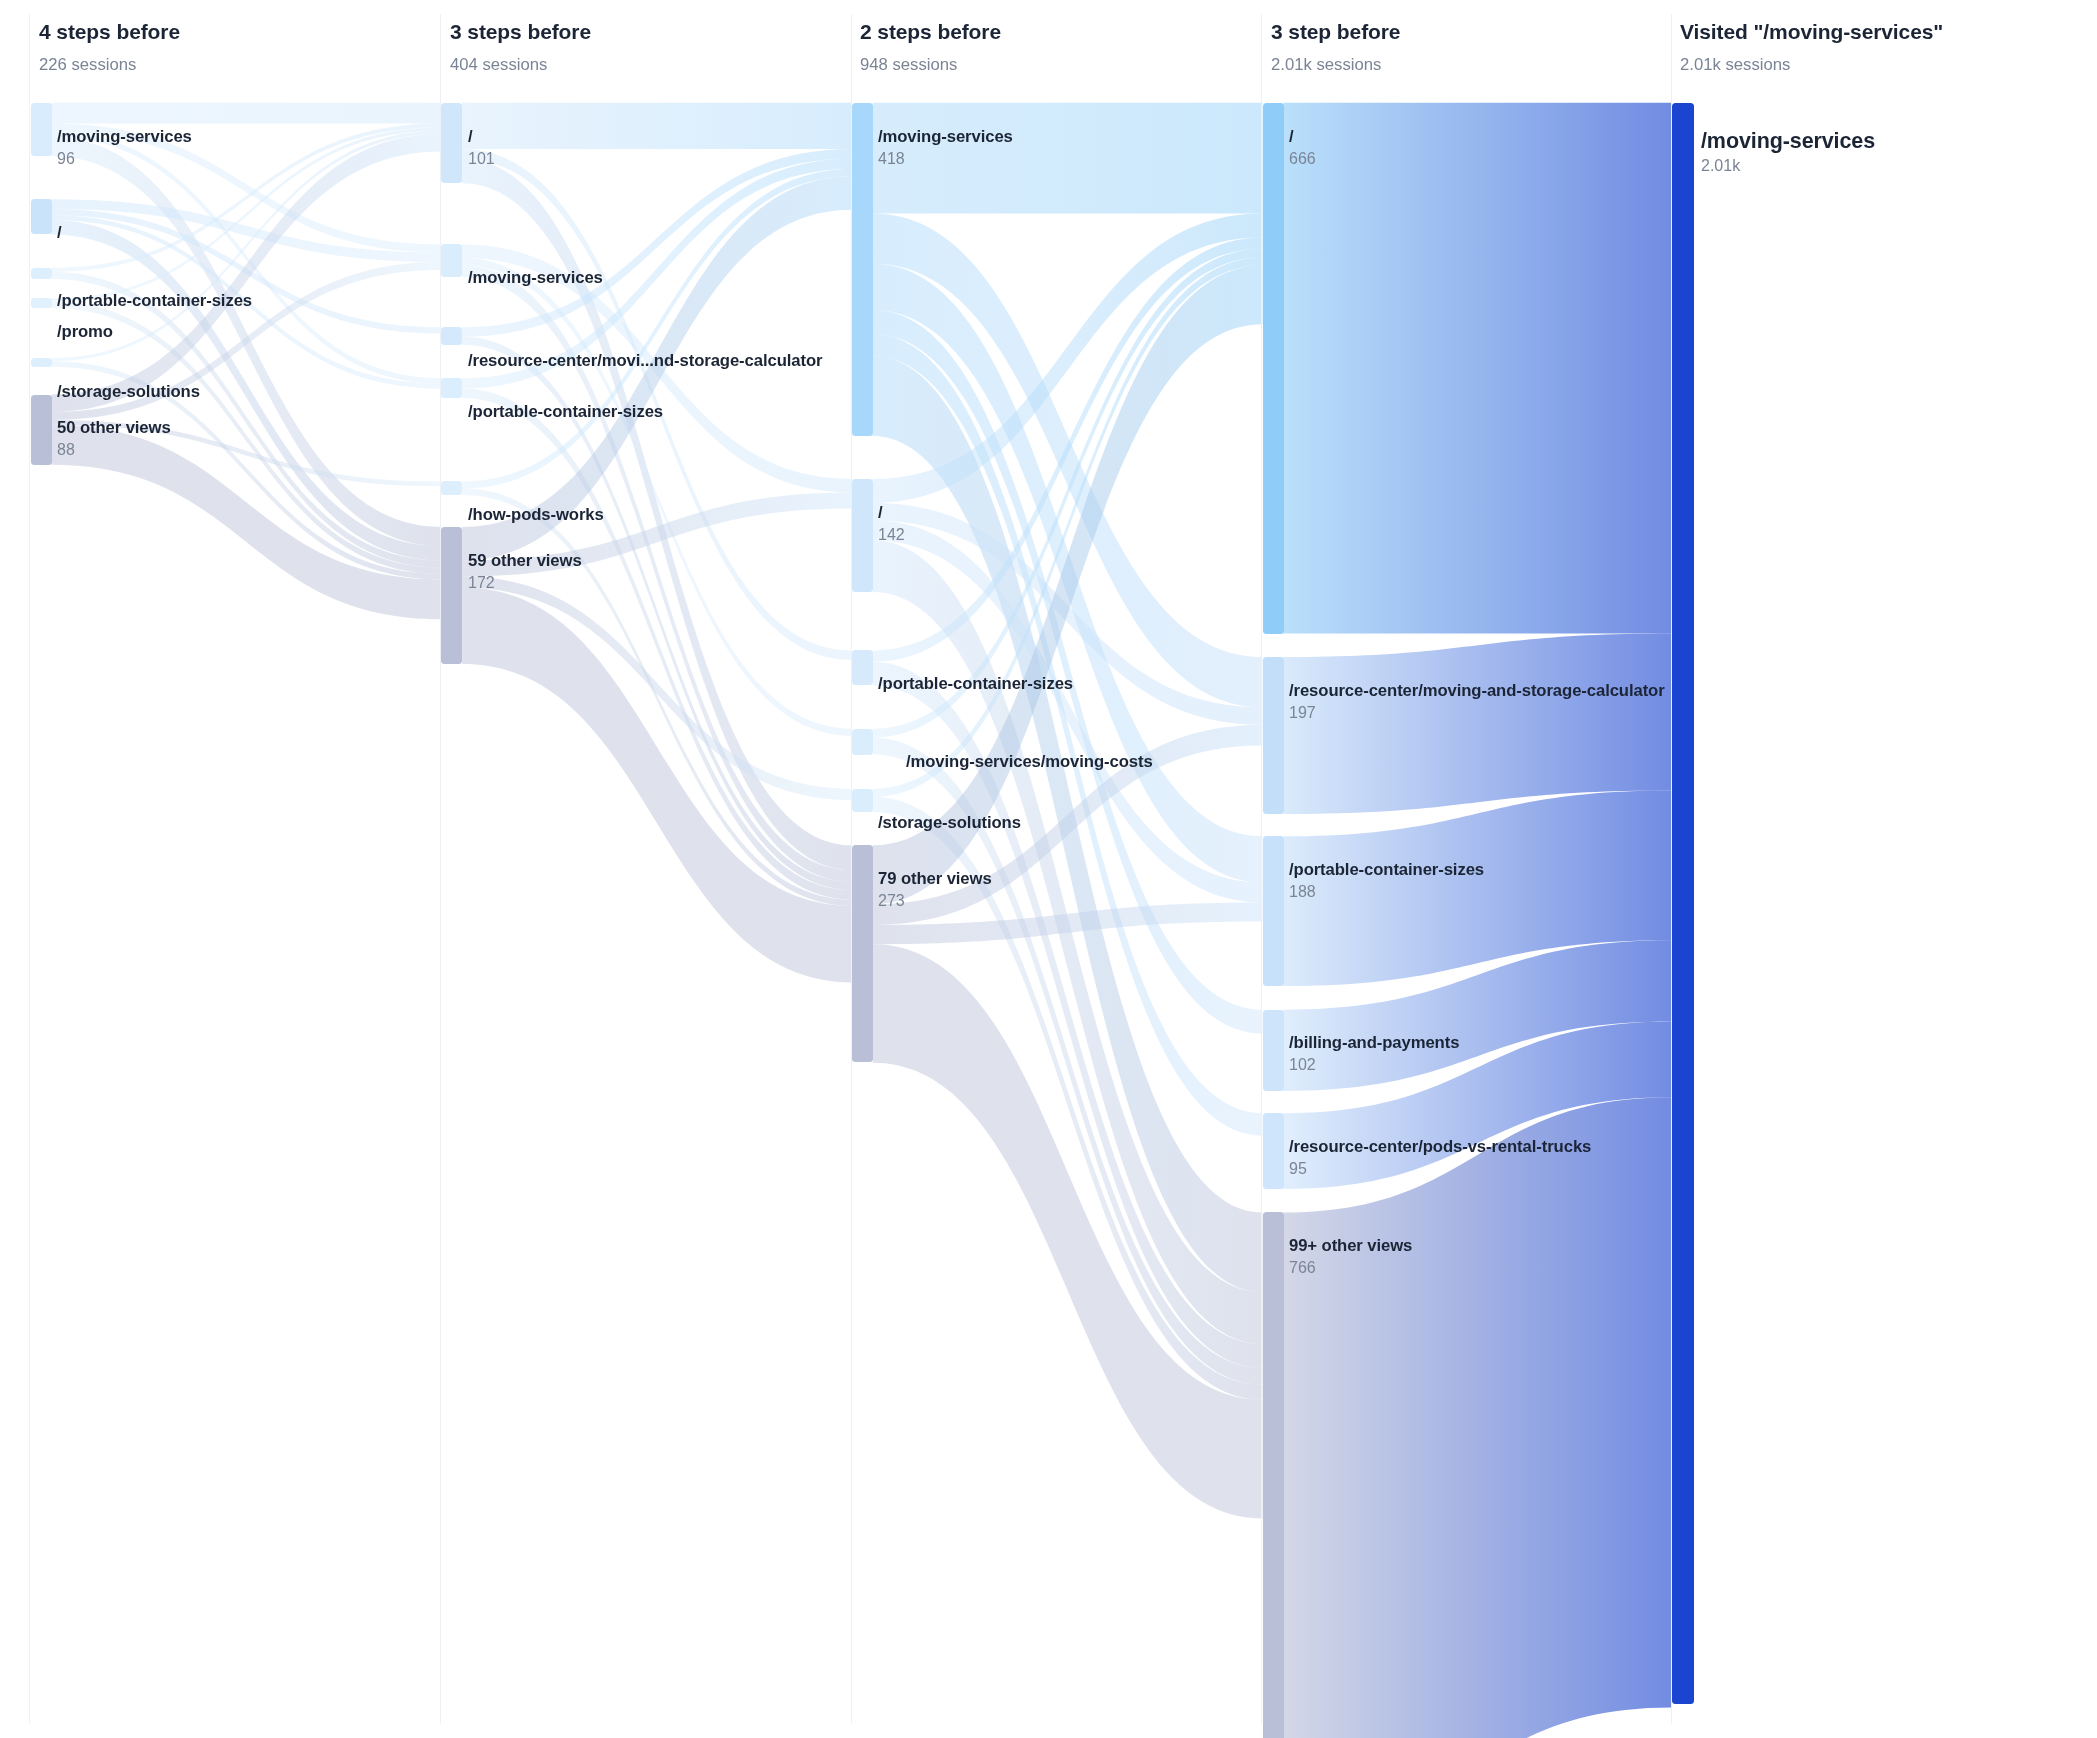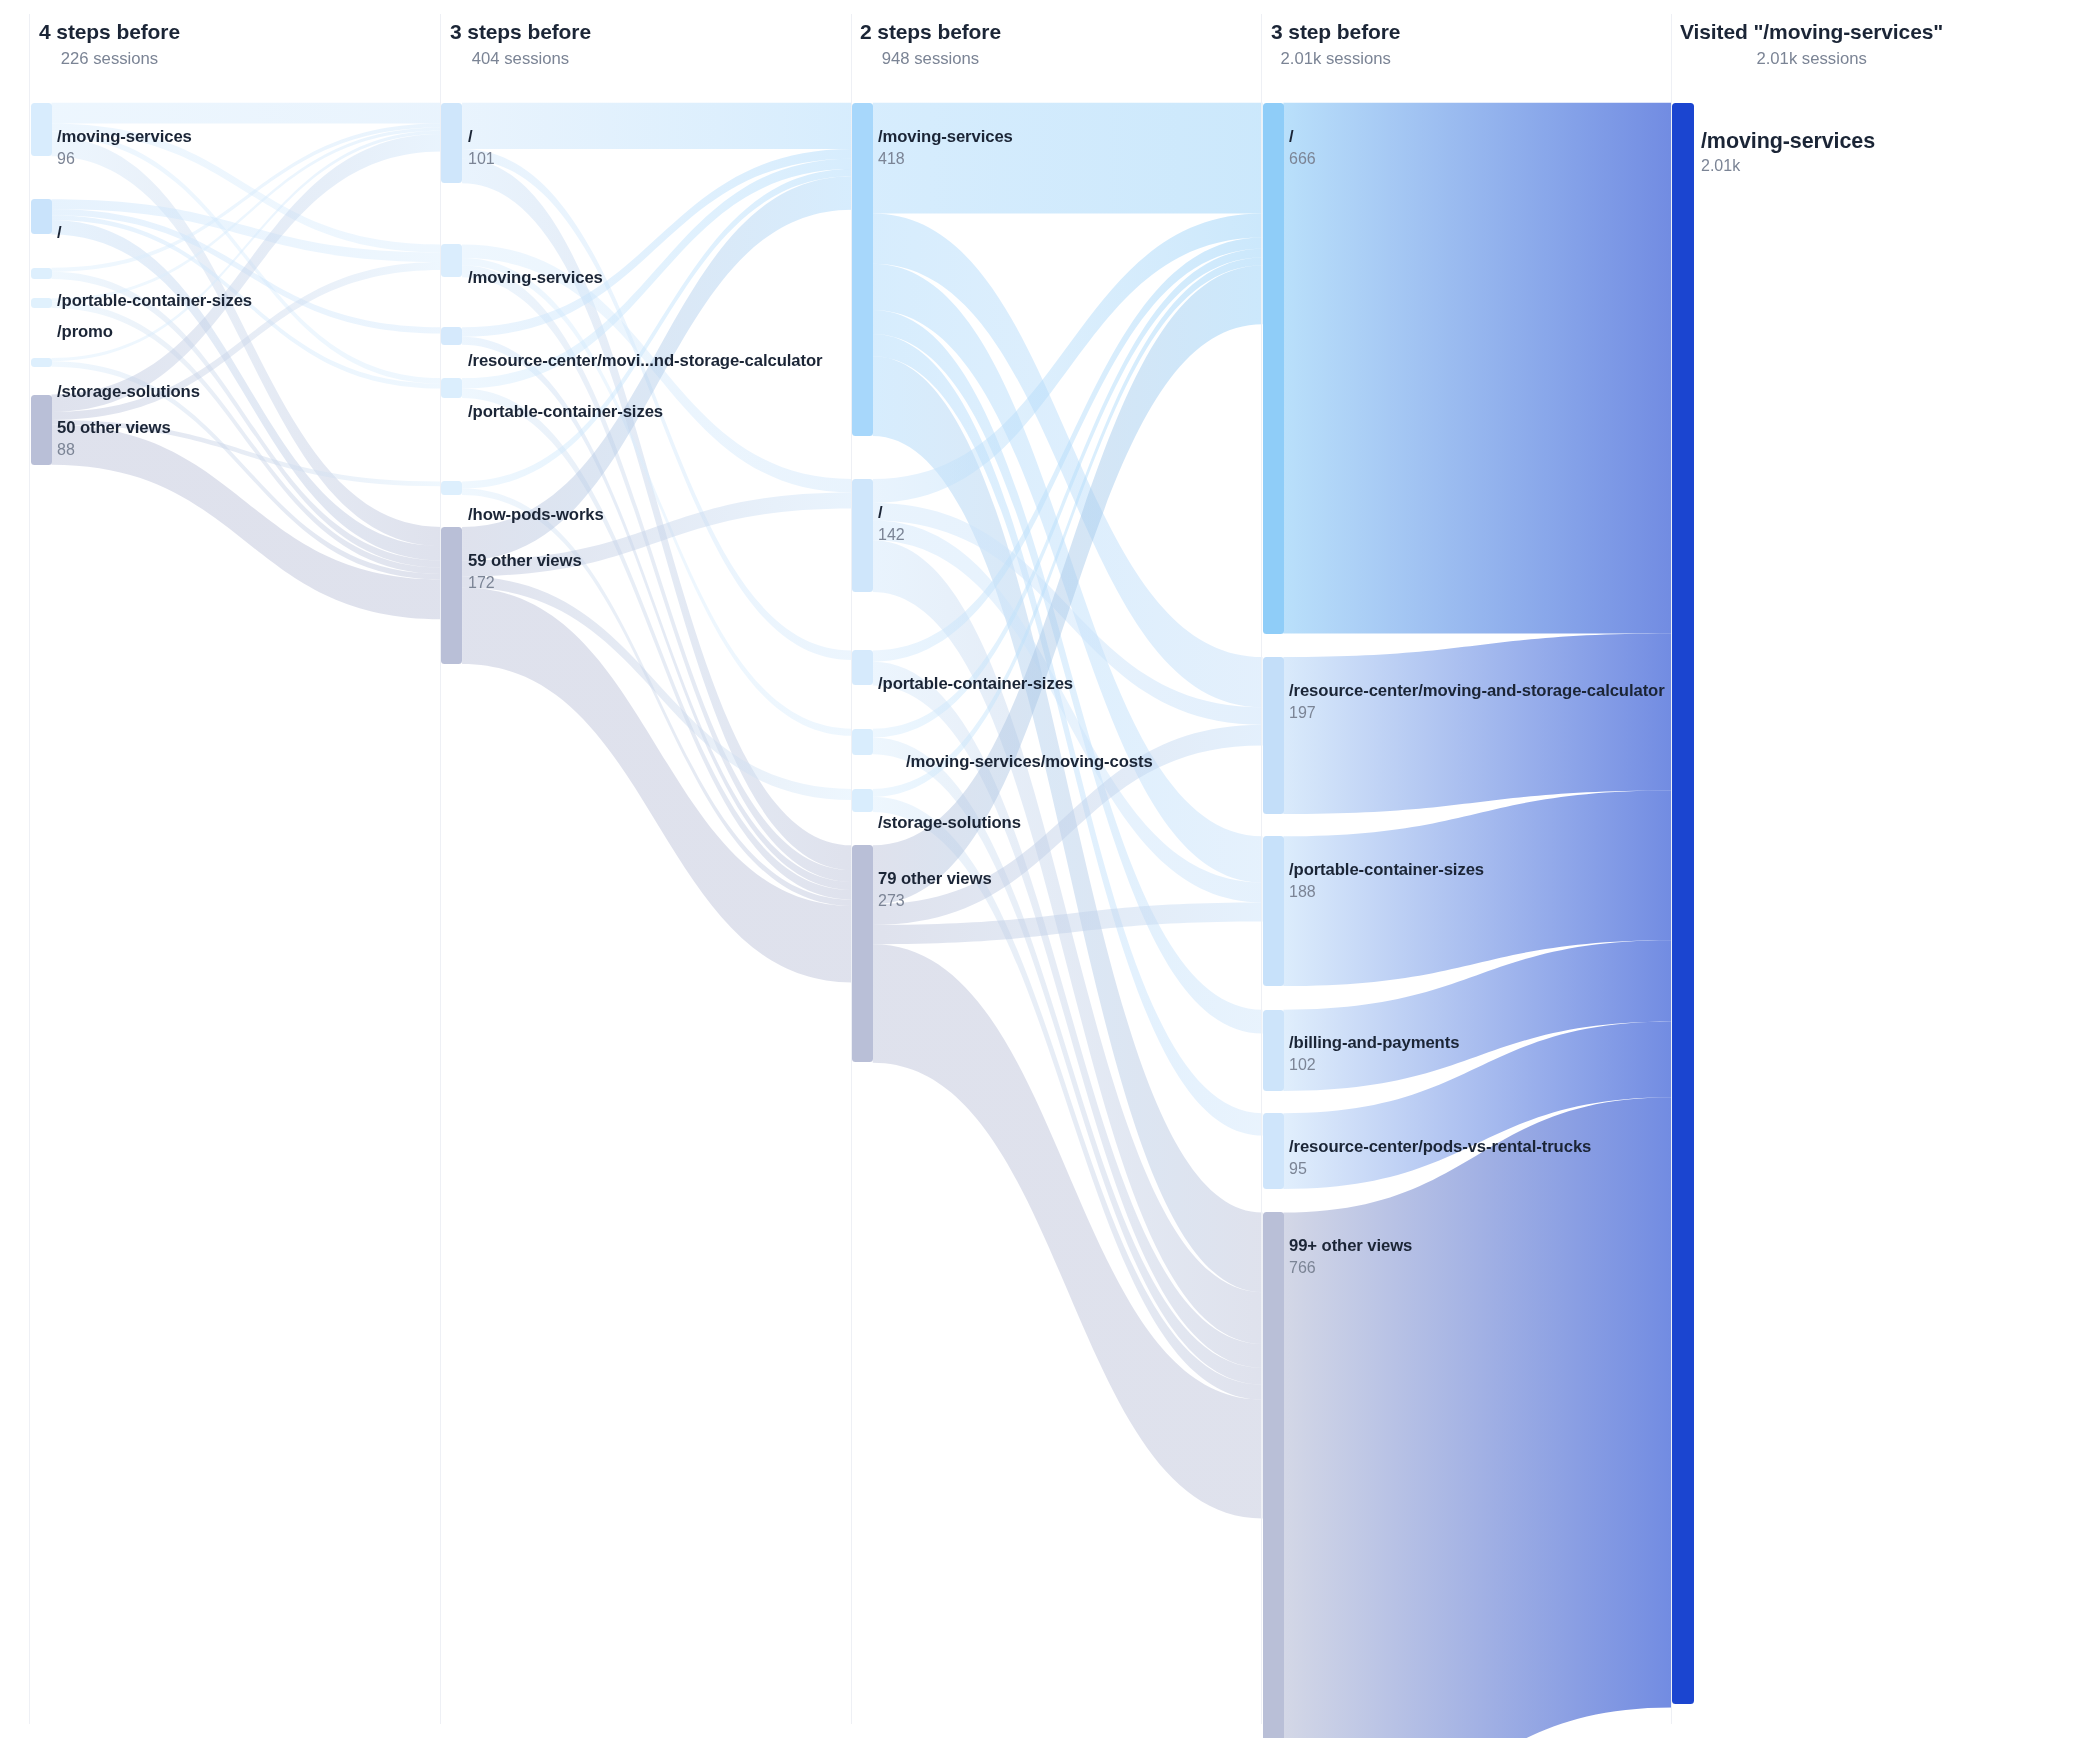--- a/index.html
+++ b/index.html
@@ -17,35 +17,34 @@
   
   .col-rule{
     position:absolute;
     top:14px;
     width:1.4px;
     background:#eef0f5;
   }
   .col-head{
     position:absolute;
     white-space:nowrap;
-    text-align:center;
   }
   .col-title{
     font-size:21px;
     font-weight:700;
     color:#1b2536;
     letter-spacing:-0.1px;
     line-height:1.0;
   }
   .col-sub{
     font-size:16.7px;
     font-weight:400;
     color:#7b8495;
     line-height:1.0;
-    margin-top:9px;
+    margin-top:15px;
   }
   
   #flows{
     position:absolute;
     left:0; top:0;
     width:2097px;
     height:1739px;
     pointer-events:none;
   }
   

